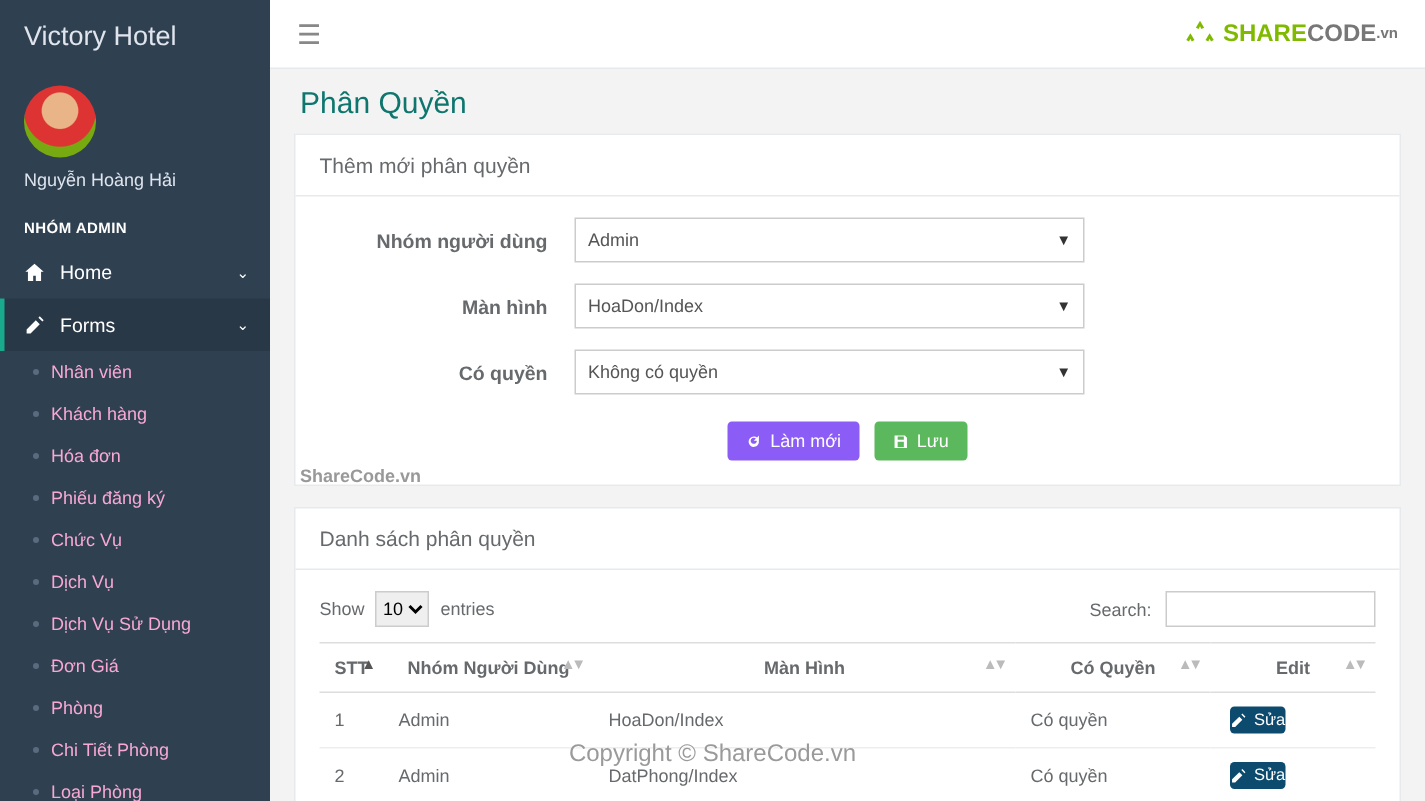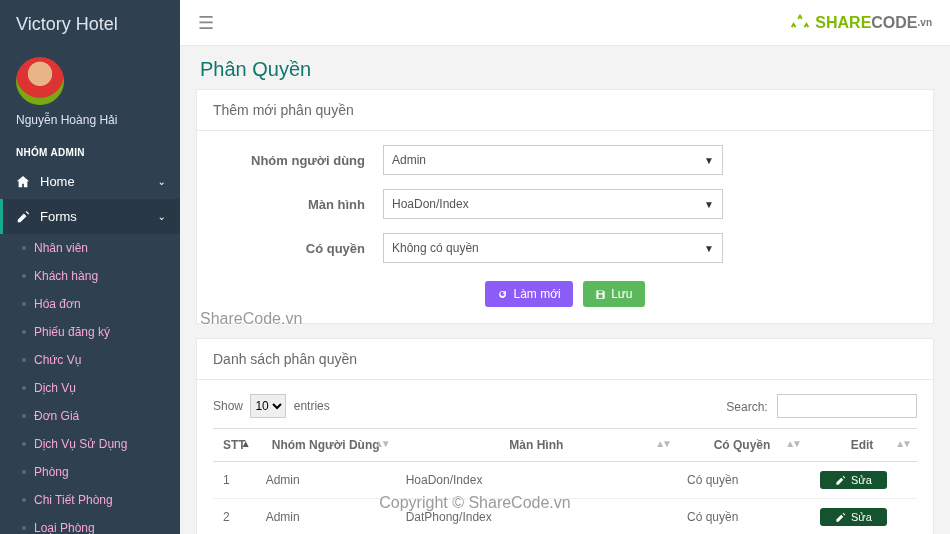--- a/index.html
+++ b/index.html
@@ -29,30 +29,30 @@
 .panel-body{padding:14px 16px}
 .frow{display:flex;align-items:center;margin-bottom:14px}
 .flabel{width:170px;text-align:right;padding-right:18px;font-size:13px;color:#676a6c;font-weight:700}
 .fsel{flex:0 0 340px;height:30px;border:1px solid #ccc;background:#fff;padding:0 8px;font-size:12px;color:#555;display:flex;align-items:center;justify-content:space-between}
 .fsel .ar{font-size:10px;color:#333}
 .btn-row{text-align:center;padding:4px 0 2px}
 .btn{display:inline-flex;align-items:center;padding:6px 12px;border-radius:3px;color:#fff;font-size:12px;margin:0 3px;cursor:pointer;border:none}
 .btn svg{width:11px;height:11px;fill:#fff;margin-right:5px}
 .btn-primary{background:#8b5cf6}
 .btn-success{background:#5cb85c}
-.btn-info{background:#14532d;padding:3px 15px;font-size:11px}
+.btn-info{background:#0c4a6e;padding:3px 0;font-size:11px}
 .dt-top{display:flex;justify-content:space-between;align-items:center;font-size:12px;color:#676a6c;margin-bottom:10px}
 .dt-len select{height:24px;border:1px solid #ccc;margin:0 4px;font-size:12px}
 .dt-search input{height:24px;border:1px solid #ccc;margin-left:6px;width:140px;padding:0 6px}
 table{width:100%;border-collapse:collapse;font-size:12px;color:#676a6c}
 th{text-align:center;padding:9px 10px;border-top:1px solid #ddd;border-bottom:1px solid #ddd;font-weight:700;position:relative}
 th .sort{position:absolute;right:8px;color:#bbb;font-size:10px;letter-spacing:-3px}
 th .sort.active{color:#555}
 td{padding:9px 10px;border-top:1px solid #eee}
-.wm1{position:absolute;left:200px;top:310px;font-size:16px;color:#999;font-weight:400;pointer-events:none;text-shadow:0 1px 0 #fff}
+.wm1{position:absolute;left:200px;top:310px;font-size:12px;color:#999;font-weight:700;pointer-events:none;text-shadow:0 1px 0 #fff}
 .wm2{position:absolute;left:0;right:0;bottom:22px;text-align:center;font-size:16px;color:#9a9a9a;pointer-events:none;text-shadow:0 1px 0 #fff}
 </style>
 </head>
 <body>
 
 <div class="sidebar">
   <div class="brand">Victory Hotel</div>
   <div class="avatar-wrap">
       <span class="avatar"></span>
     </div>
@@ -86,24 +86,24 @@
     <div class="sub-item">
         <span>Phiếu đăng ký</span>
       </div>
     <div class="sub-item">
         <span>Chức Vụ</span>
       </div>
     <div class="sub-item">
         <span>Dịch Vụ</span>
       </div>
     <div class="sub-item">
+        <span>Dịch Vụ Sử Dụng</span>
+      </div>
+    <div class="sub-item">
         <span>Đơn Giá</span>
-      </div>
-    <div class="sub-item">
-        <span>Dịch Vụ Sử Dụng</span>
       </div>
     <div class="sub-item">
         <span>Phòng</span>
       </div>
     <div class="sub-item">
         <span>Chi Tiết Phòng</span>
       </div>
     <div class="sub-item">
         <span>Loại Phòng</span>
       </div>

